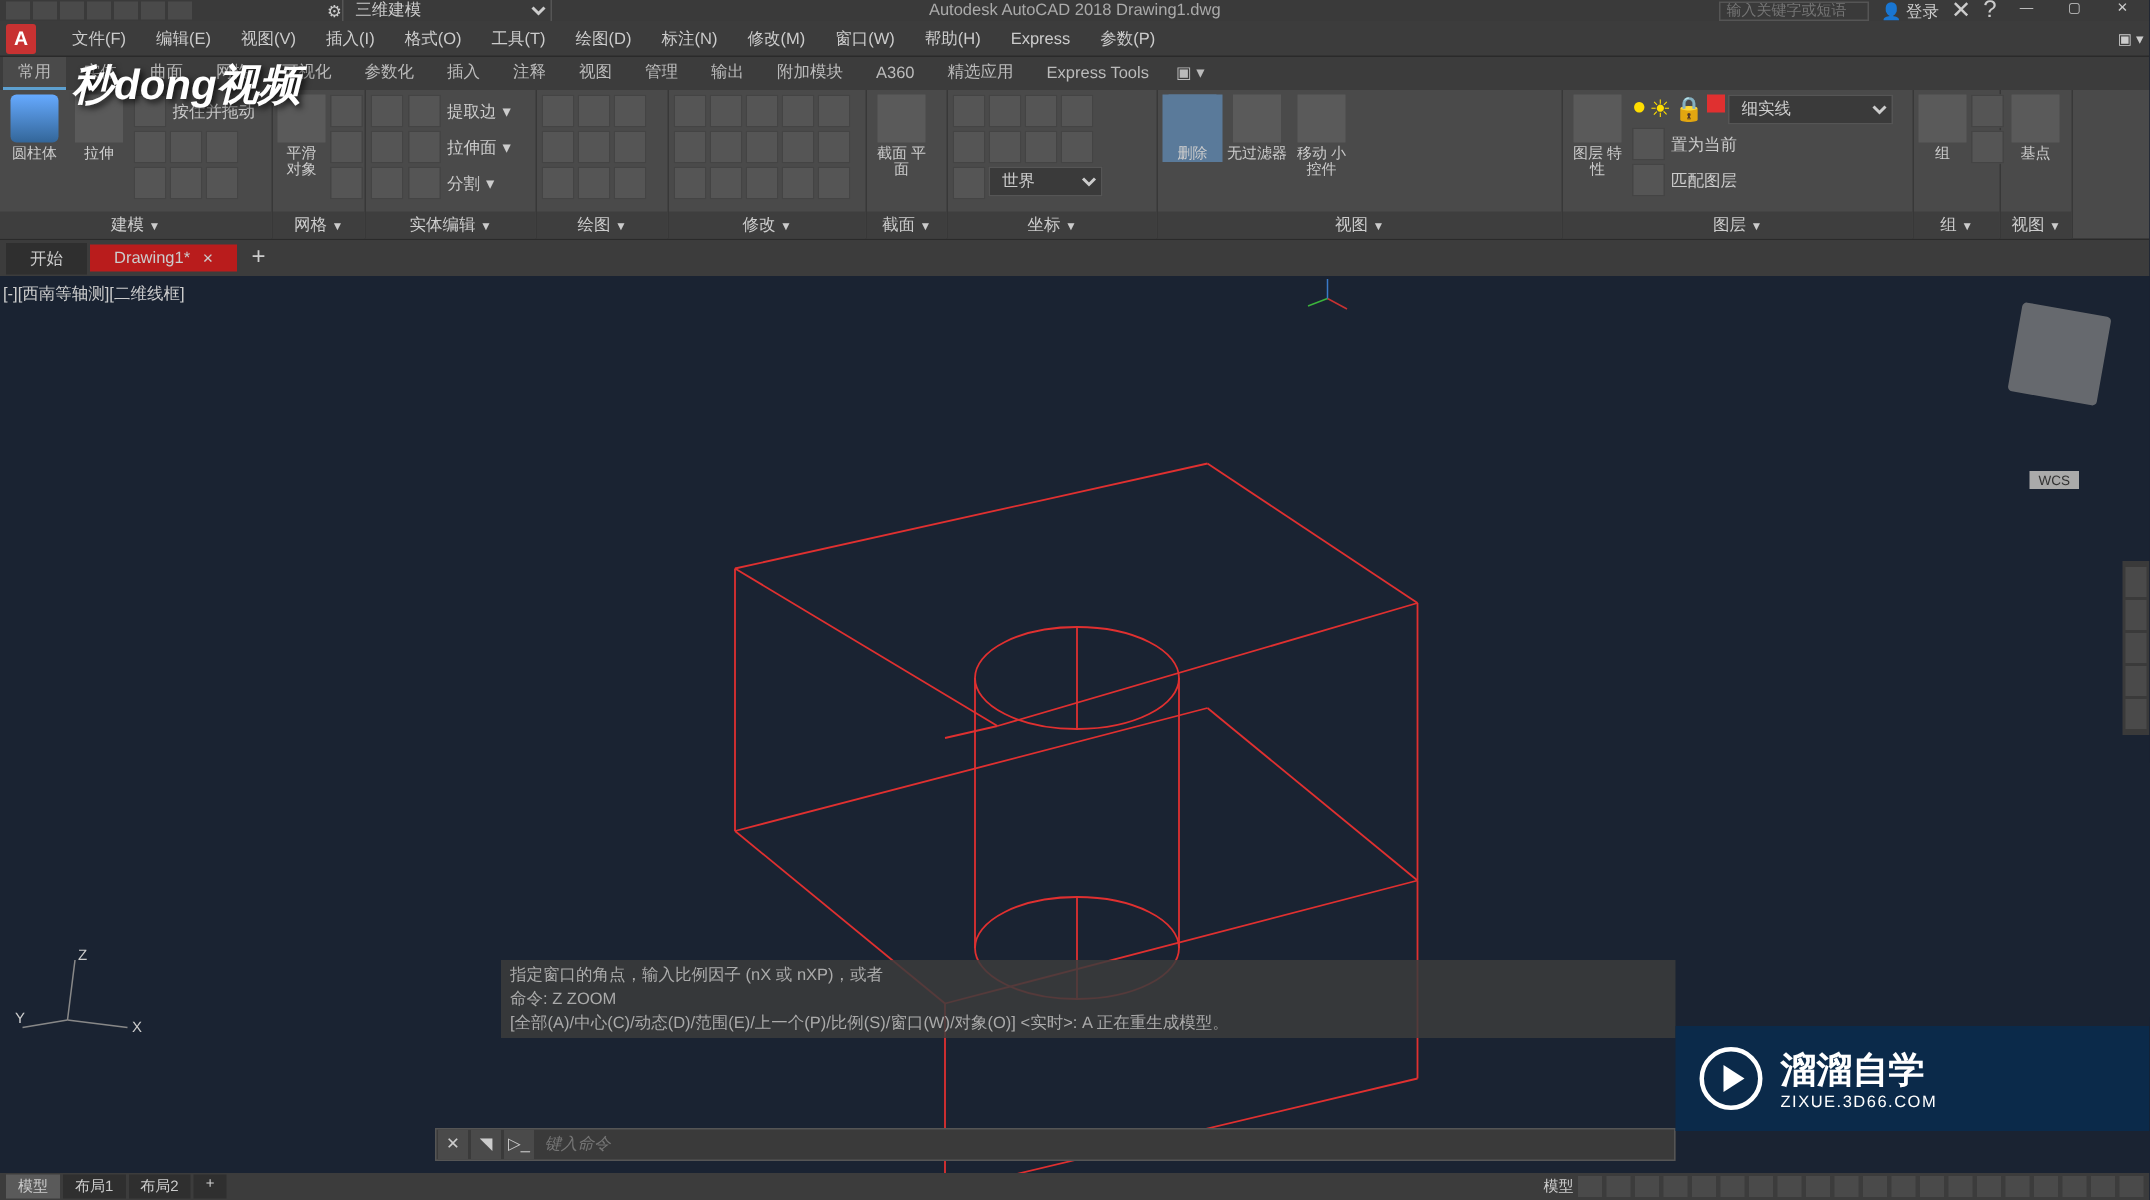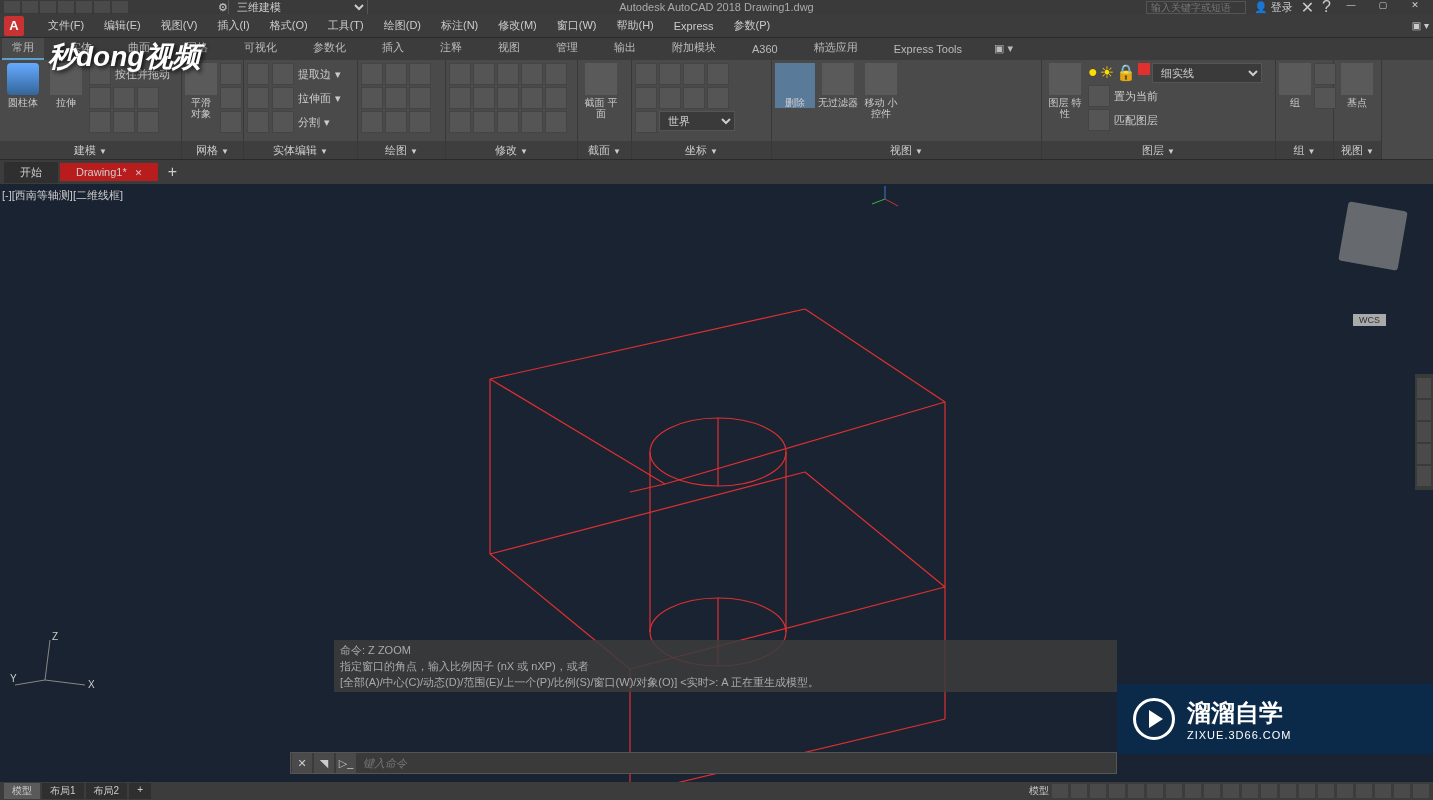--- a/index.html
+++ b/index.html
@@ -16,21 +16,21 @@
 .titlebar .search { background: #3a3a3a; border: 1px solid #555; color: #888; font-size: 10px; width: 100px; padding: 0 4px; }
 .titlebar .win-btn { width: 24px; height: 14px; background: #3a3a3a; color: #ccc; font-size: 9px; text-align: center; }
 
 
 .menubar { height: 24px; background: #3c3c3c; display: flex; align-items: center; padding-left: 40px; gap: 4px; border-bottom: 1px solid #2a2a2a; position: relative; }
 .menubar .logo { position: absolute; left: 4px; width: 20px; height: 20px; background: #c83232; color: #fff; font-size: 13px; font-weight: bold; text-align: center; line-height: 20px; border-radius: 2px; }
 .menubar .menu-item { color: #ccc; font-size: 11px; padding: 2px 8px; cursor: pointer; }
 .menubar .minimize-ribbon { position: absolute; right: 4px; color: #ccc; font-size: 10px; }
 
 
-.ribbon-tabs { height: 22px; background: #3c3c3c; display: flex; align-items: flex-end; padding-left: 2px; gap: 16px; }
+.ribbon-tabs { height: 22px; background: #3c3c3c; display: flex; align-items: flex-end; padding-left: 2px; gap: 2px; }
 .ribbon-tab { color: #bbb; font-size: 11px; padding: 3px 10px; cursor: pointer; border-bottom: 2px solid transparent; }
 .ribbon-tab.active { background: #4a4a4a; border-bottom: 2px solid #5da0d0; }
 
 
 .ribbon { height: 100px; background: #4a4a4a; display: flex; border-bottom: 1px solid #2a2a2a; position: relative; }
 .ribbon-panel { display: flex; flex-direction: column; border-right: 1px solid #383838; padding: 3px; position: relative; }
 .ribbon-panel .panel-body { flex: 1; display: flex; gap: 3px; align-items: flex-start; }
 .ribbon-panel .panel-label { height: 18px; background: #3e3e3e; color: #ccc; font-size: 11px; text-align: center; line-height: 18px; margin: 0 -3px -3px -3px; }
 .ribbon-panel .panel-label .arrow { font-size: 8px; margin-left: 3px; }
 .big-btn { display: flex; flex-direction: column; align-items: center; width: 40px; cursor: pointer; }
@@ -454,22 +454,22 @@
   <svg class="ucs-axis" width="90" height="70">
     <line x1="35" y1="50" x2="75" y2="55"></line>
       <text x="78" y="58">X</text>
     <line x1="35" y1="50" x2="5" y2="55"></line>
       <text x="0" y="52">Y</text>
     <line x1="35" y1="50" x2="40" y2="10"></line>
       <text x="42" y="10">Z</text>
   </svg>
 
   <div class="cmd-area">
+    <div class="cmd-line">指定窗口的角点，输入比例因子 (nX 或 nXP)，或者</div>
     <div class="cmd-line">命令: Z ZOOM</div>
-    <div class="cmd-line">指定窗口的角点，输入比例因子 (nX 或 nXP)，或者</div>
     <div class="cmd-line">[全部(A)/中心(C)/动态(D)/范围(E)/上一个(P)/比例(S)/窗口(W)/对象(O)] &lt;实时&gt;: A 正在重生成模型。</div>
   </div>
 </div>
 
 <div class="cmd-input-bar">
   <div class="cmd-btn">✕</div>
   <div class="cmd-btn">◥</div>
   <div class="cmd-btn">▷_</div>
   <input placeholder="键入命令" style="">
 </div>

